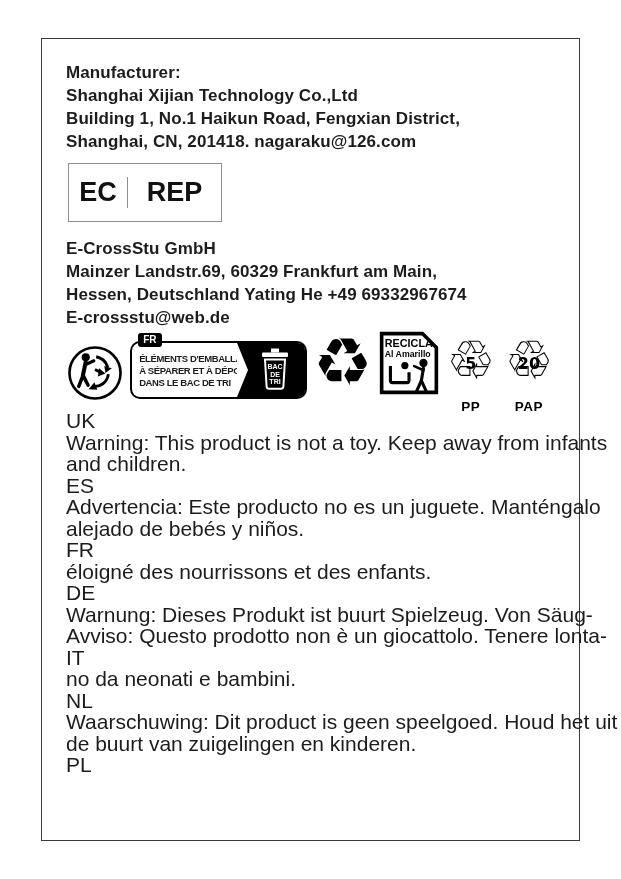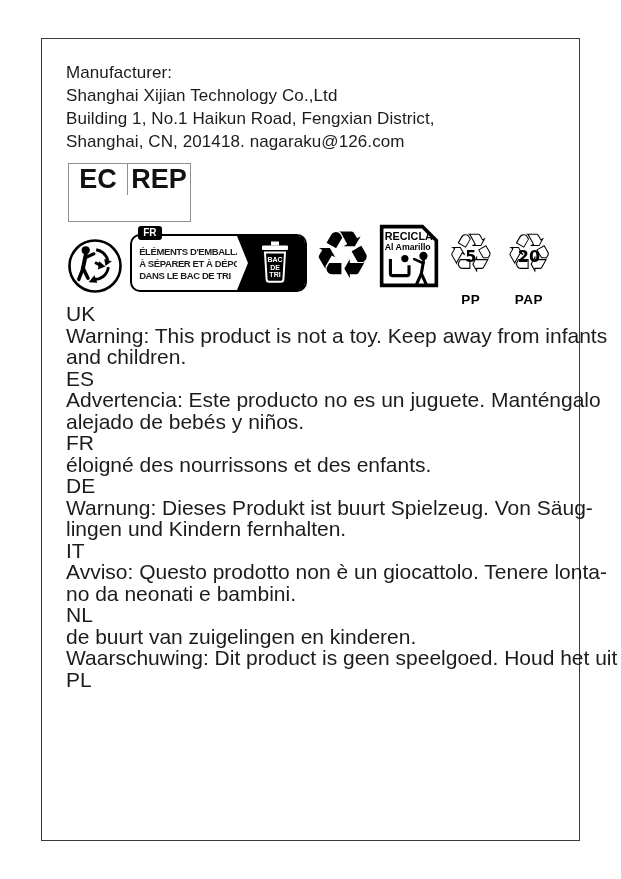--- a/index.html
+++ b/index.html
@@ -1,23 +1,23 @@
 <!DOCTYPE html>
 <html><head>
 <meta charset="utf-8">
 <style>
   html,body{margin:0;padding:0;background:#ffffff;}
   body{width:621px;height:879px;position:relative;font-family:"Liberation Sans",sans-serif;color:#1c1c1c;}
   .sheet{position:absolute;left:41px;top:38px;width:539px;height:803px;border:1.5px solid #3a3a3a;
          box-sizing:border-box;padding:22px 24px;background:#fff;}
   .addr{font-size:17px;line-height:23px;letter-spacing:0.1px;}
-  .addr div{white-space:nowrap;}
+  .addr div{white-space:nowrap;font-weight:bold;}
   
-  .ecrep{margin:10px 15px 0 2px;width:123px;height:59px;border:1.5px solid #8f8f8f;box-sizing:border-box;
-         display:flex;align-items:flex-start;}
+  .ecrep{margin:10px 15px 0 2px;width:154px;height:59px;border:1.5px solid #8f8f8f;box-sizing:border-box;
+         display:flex;align-items:center;}
   .ecrep .cell{display:flex;align-items:center;justify-content:center;font-size:27px;font-weight:bold;color:#111;}
   .ecrep .cell.left{width:58px;border-right:1.5px solid #8f8f8f;}
   .ecrep .cell.right{flex:1;}
   .addr2{margin-top:15px;}
   
   .symrow{margin-top:2px;height:72px;display:flex;justify-content:space-between;align-items:flex-start;}
   .triman{margin-top:13px;}
   .fr-sign{position:relative;display:flex;height:54px;box-sizing:content-box;border:2.5px solid #000;
            border-radius:10px;margin-top:10px;background:#fff;width:173px;}
   .fr-badge{position:absolute;top:-10px;left:6px;background:#000;color:#fff;font-weight:bold;font-size:10px;
@@ -51,20 +51,26 @@
     <div>Shanghai Xijian Technology Co.,Ltd</div>
     <div>Building 1, No.1 Haikun Road, Fengxian District,</div>
     <div>Shanghai, CN, 201418. nagaraku@126.com</div>
   </div>
 
   <div class="ecrep">
     <div class="cell left">EC</div>
     <div class="cell right">REP</div>
   </div>
 
+  <div class="addr addr2">
+    <div>E-CrossStu GmbH</div>
+    <div>Mainzer Landstr.69, 60329 Frankfurt am Main,</div>
+    <div>Hessen, Deutschland Yating He +49 69332967674</div>
+    <div>E-crossstu@web.de</div>
+  </div>
 
   <div class="symrow">
 
     <svg class="triman" width="58" height="58" viewBox="0 0 100 100">
       <circle cx="50" cy="50" r="44" fill="none" stroke="#000" stroke-width="4.5"></circle>
       <circle cx="34" cy="23" r="7" fill="#000"></circle>
       <path d="M34 31 L29 55" stroke="#000" stroke-width="7" stroke-linecap="round" fill="none"></path>
       <path d="M33 36 L48 29" stroke="#000" stroke-width="5.5" stroke-linecap="round" fill="none"></path>
       <path d="M29 55 L22 73" stroke="#000" stroke-width="6" stroke-linecap="round" fill="none"></path>
       <path d="M30 55 L38 71" stroke="#000" stroke-width="6" stroke-linecap="round" fill="none"></path>
@@ -137,26 +143,25 @@
 
     <div>ES</div>
     <div>Advertencia: Este producto no es un juguete. Manténgalo</div>
     <div>alejado de bebés y niños.</div>
 
     <div>FR</div>
     <div>éloigné des nourrissons et des enfants.</div>
 
     <div>DE</div>
     <div>Warnung: Dieses Produkt ist buurt Spielzeug. Von Säug-</div>
-    <div>lingen und Kindern fernhalten.</div>
 
+    <div>Avviso: Questo prodotto non è un giocattolo. Tenere lonta-</div>
     <div>IT</div>
-    <div>Avviso: Questo prodotto non è un giocattolo. Tenere lonta-</div>
     <div>no da neonati e bambini.</div>
 
     <div>NL</div>
+    <div>Waarschuwing: Dit product is geen speelgoed. Houd het uit</div>
     <div>de buurt van zuigelingen en kinderen.</div>
-    <div>Waarschuwing: Dit product is geen speelgoed. Houd het uit</div>
 
     <div>PL</div>
   </div>
 
 </div>
 
 </body></html>

